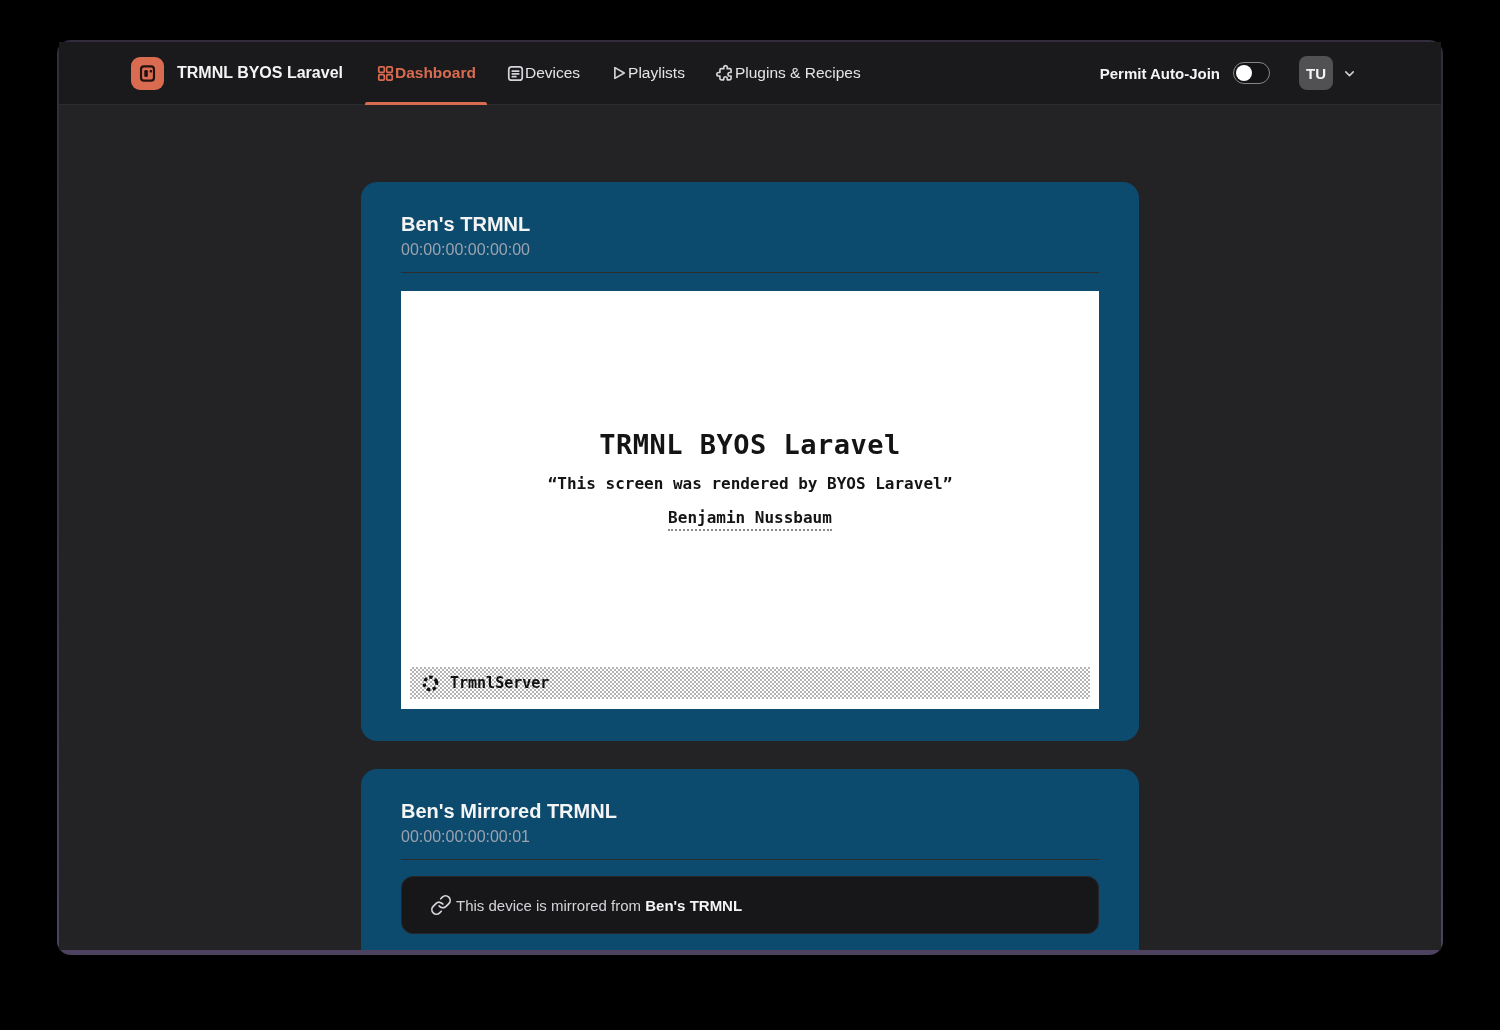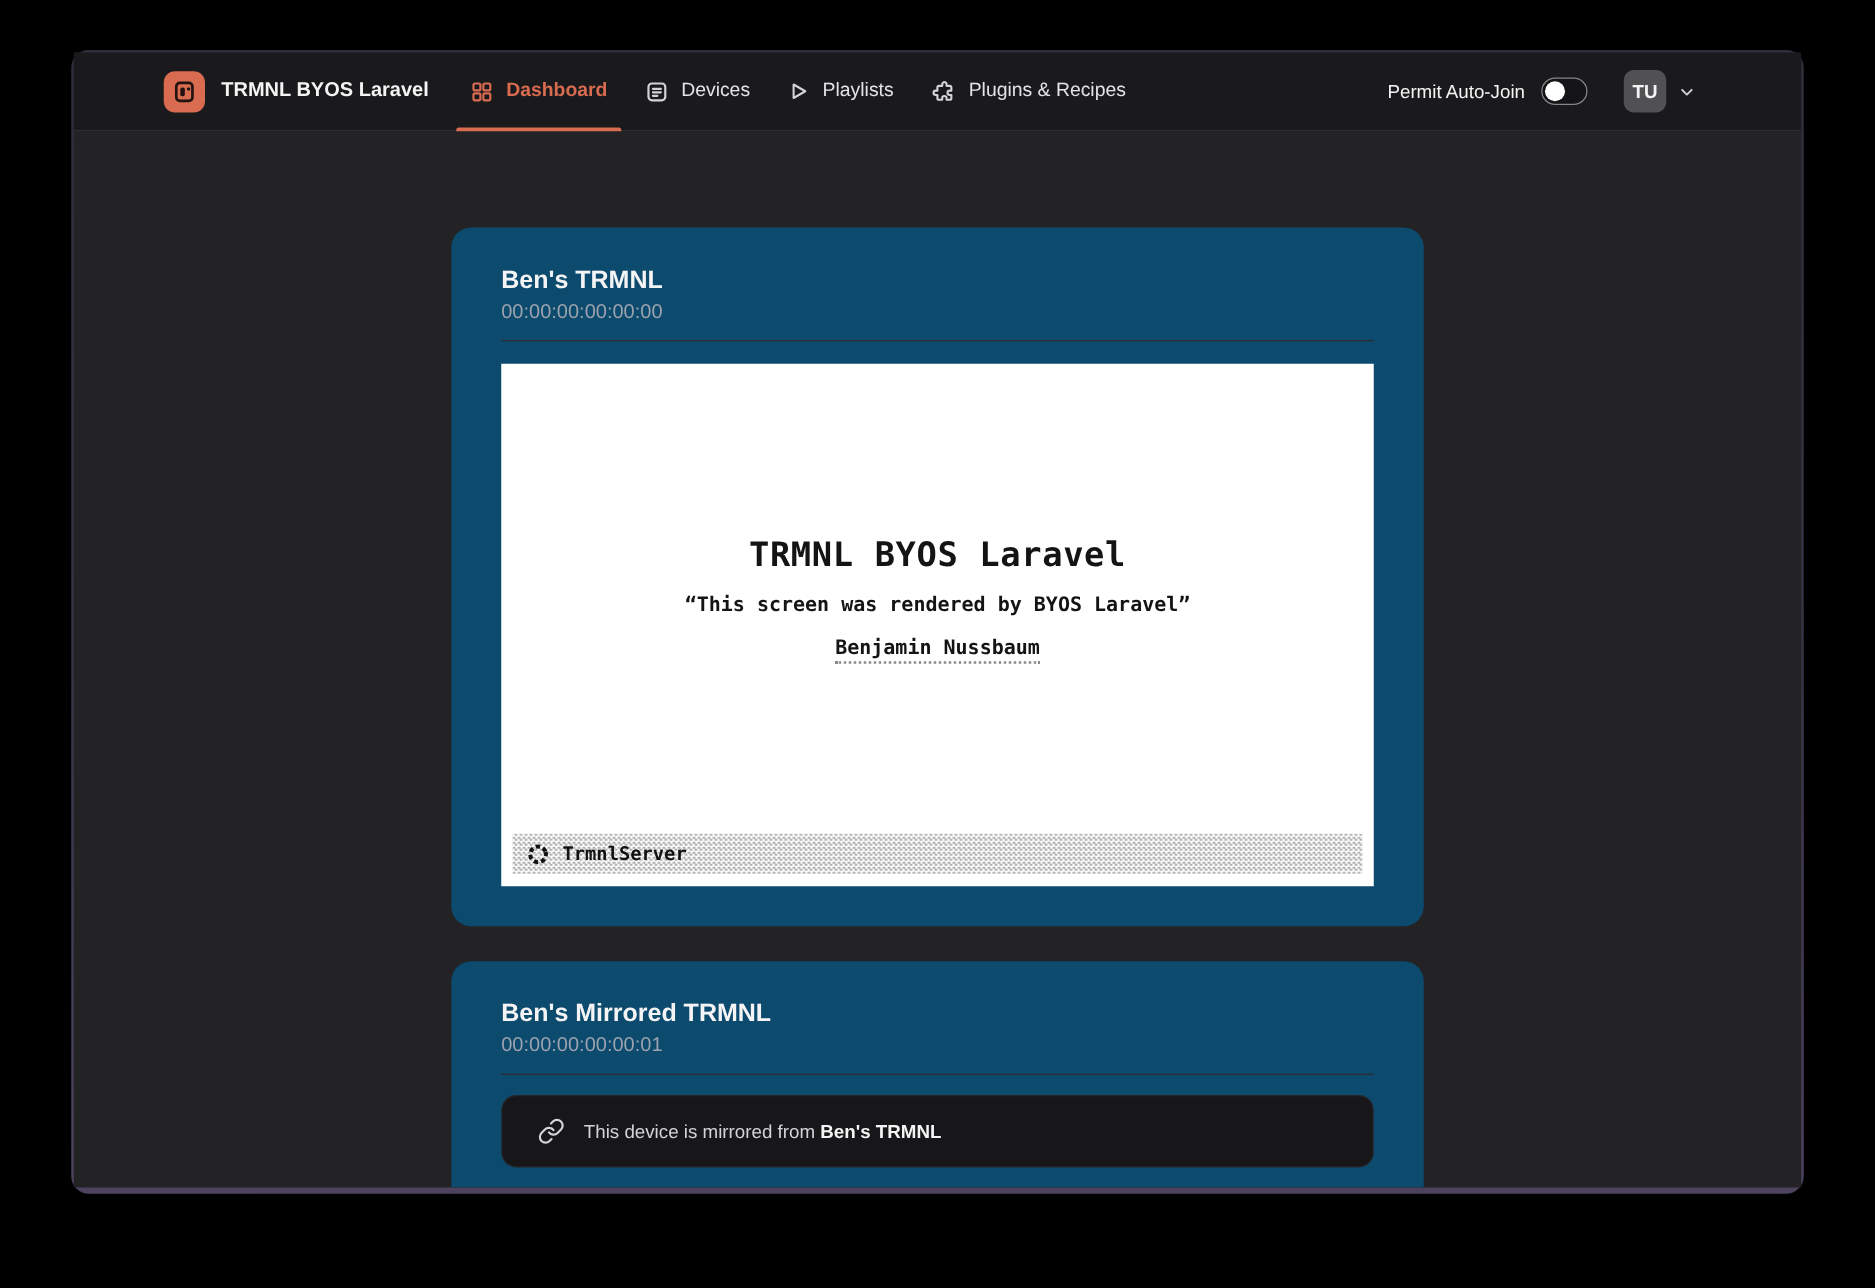--- a/index.html
+++ b/index.html
@@ -32,35 +32,35 @@
   .logo {
     width: 33px; height: 33px; border-radius: 9px;
     background: #d96b51;
     display: flex; align-items: center; justify-content: center;
   }
   .brand-title { color: #f4f4f5; font-size: 16px; font-weight: 700; white-space: nowrap; }
 
   .tabs { display: flex; align-items: stretch; gap: 8px; }
   .tab {
     position: relative;
-    display: flex; align-items: center; gap: 10px;
+    display: flex; align-items: center; 
     padding: 0 11px;
     color: #e4e4e7; font-size: 15.5px; font-weight: 500;
     cursor: pointer; white-space: nowrap;
   }
   .tab .ticon { display: flex; color: #d4d4d8; }
   .tab.active { color: #d96b51; font-weight: 600; }
   .tab.active .ticon { color: #d96b51; }
   .tab.active::after {
     content: ""; position: absolute; left: 0; right: 0; bottom: -1px;
     height: 3px; background: #d96b51; border-radius: 2px 2px 0 0;
   }
 
   .nav-right { margin-left: auto; display: flex; align-items: center; }
-  .autojoin-label { color: #f4f4f5; font-size: 15px; font-weight: 400; margin-right: 13px; white-space: nowrap; }
+  .autojoin-label { color: #f4f4f5; font-size: 15px; font-weight: 700; margin-right: 13px; white-space: nowrap; }
   .toggle {
     width: 37px; height: 22px; border-radius: 11px;
     background: #141416; border: 1.5px solid #85858a;
     position: relative; cursor: pointer;
   }
   .toggle-knob {
     position: absolute; left: 2px; top: 1.5px;
     width: 16px; height: 16px; border-radius: 50%; background: #fff;
   }
   .avatar {
@@ -118,21 +118,21 @@
     background: conic-gradient(#b4b4b4 25%, #ffffff 0 50%, #b4b4b4 0 75%, #ffffff 0) 0 0 / 4px 4px;
     display: flex; align-items: center; padding: 0 11px; gap: 10px;
   }
   .screen-badge-label { font-size: 15px; font-weight: 700; color: #111; }
 
   
   .mirror-box {
     margin-top: 16px;
     height: 58px; border-radius: 12px;
     background: #17171a; border: 1px solid #26262a;
-    display: flex; align-items: center; gap: 15px;
+    display: flex; align-items: center; gap: 4px;
     padding: 0 28px;
   }
   .mirror-box .note { color: #d4d4d8; font-size: 15px; }
   .mirror-box .note b { color: #f4f4f5; font-weight: 700; }
   .mirror-icon { color: #d4d4d8; display: flex; }
   .card-clipped { height: 240px; }
 </style>
 </head>
 <body>
 

